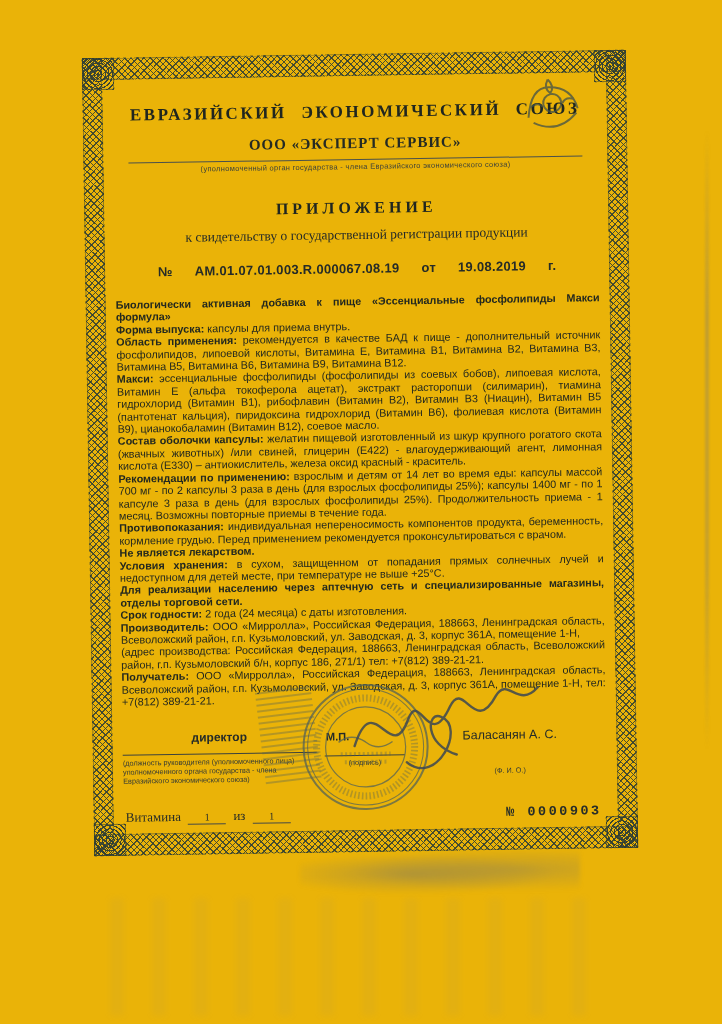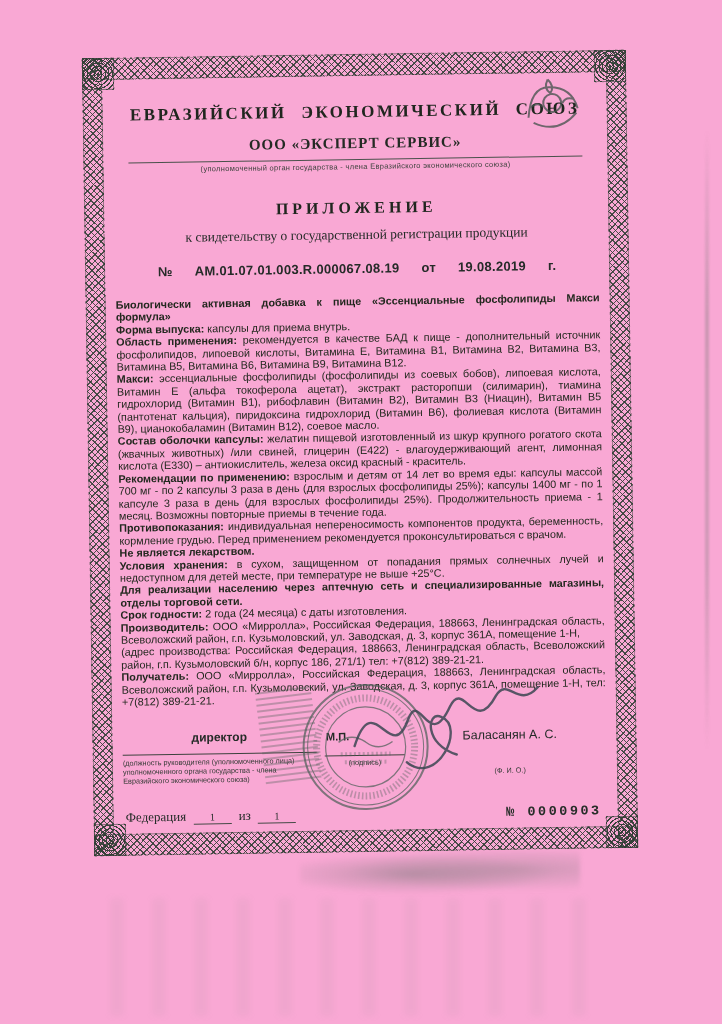--- a/index.html
+++ b/index.html
@@ -2,21 +2,21 @@
 <html><head>
 <meta charset="utf-8">
 <style>
   html,body{margin:0;padding:0;}
   body{
     width:722px;height:1024px;position:relative;overflow:hidden;
     background:#f3f3f1;
     font-family:"Liberation Sans",sans-serif;
     color:#252b28;
   }
-  .sheet{position:absolute;inset:0;background:#f9a8d4;}
+  .sheet{position:absolute;inset:0;background:#eab308;}
   
   .doc-rotate{
     position:absolute;left:88px;top:54px;width:544px;height:798px;
     transform:rotate(-0.9deg);transform-origin:50% 50%;
   }
   
   .frame-strip{
     position:absolute;
     background:
       repeating-linear-gradient(45deg, rgba(47,62,52,.85) 0 1px, transparent 1px 4.5px),
@@ -209,21 +209,21 @@
           <div class="sign-note">(подпись)</div>
         </div>
         <div class="sig-right">
           <div class="fio-name">Баласанян А. С.</div>
           <div class="fio-note">(Ф. И. О.)</div>
         </div>
       </div>
 
       <div class="footer">
         <div class="page-group">
-          <span>Федерация</span>
+          <span>Витамина</span>
           <span class="pg-num">1</span>
           <span>из</span>
           <span class="pg-num">1</span>
         </div>
         <div class="doc-num">№ 0000903</div>
       </div>
 
       <div class="overlays">
         <div class="emblem">
           <svg width="72" height="64" viewBox="0 0 72 64">

